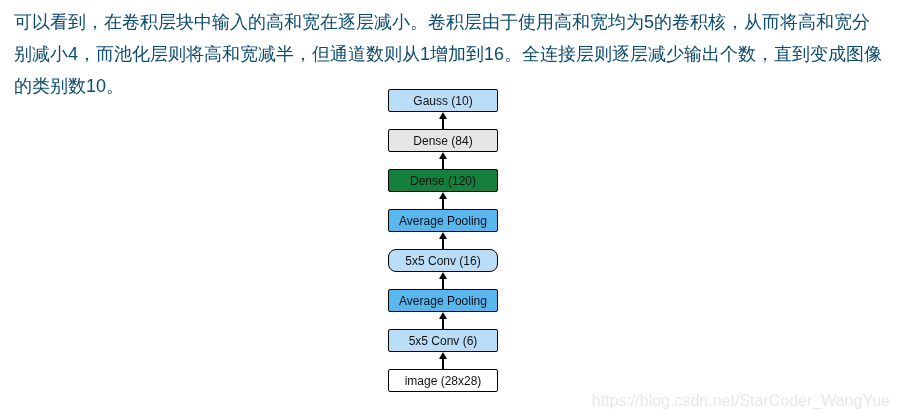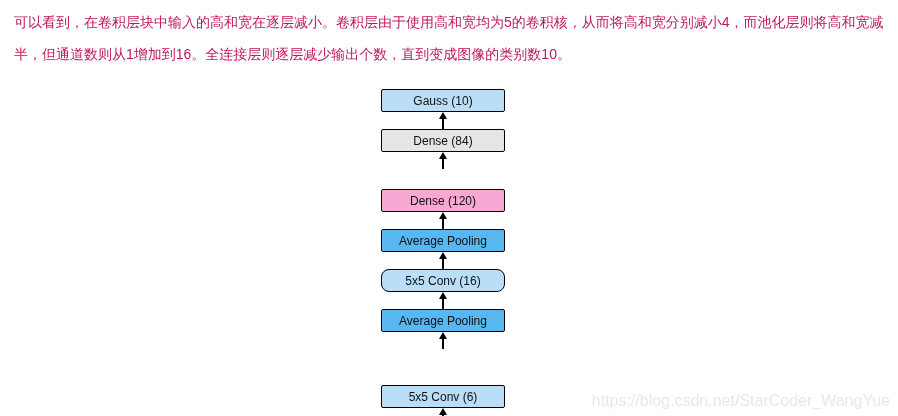--- a/index.html
+++ b/index.html
@@ -8,36 +8,36 @@
     position: relative;
     background: #ffffff;
     overflow: hidden;
     font-family: "Liberation Sans", "DejaVu Sans", sans-serif;
   }
   .paragraph {
     position: absolute;
     left: 14px; top: 6px;
     width: 870px;
     margin: 0;
-    font-size: 14px;
+    font-size: 18px;
     line-height: 32px;
-    color: #be185d;
+    color: #0c4a6e;
     text-align: left;
   }
   .diagram {
     position: absolute;
     left: 378px; top: 89px;
     width: 130px;
     display: flex;
     flex-direction: column;
     align-items: center;
   }
   .layer-box {
     box-sizing: border-box;
-    width: 124px; height: 23px;
+    width: 110px; height: 23px;
     border: 1.5px solid #000000;
     border-radius: 2px;
     display: flex;
     align-items: center;
     justify-content: center;
     font-size: 12px;
     color: #111111;
     flex: none;
   }
   .arrow {
@@ -78,21 +78,21 @@
       <div class="head"></div>
       <div class="stem"></div>
     </div>
     <div class="layer-box" style="background: #e5e5e5; border-color: rgb(0, 0, 0);">
       <span>Dense (84)</span>
     </div>
     <div class="arrow">
       <div class="head"></div>
       <div class="stem"></div>
     </div>
-    <div class="layer-box" style="background: #f9a8d4; border-color: rgb(0, 0, 0); margin-top: 20px;">
+    <div class="layer-box" style="background: #15803d; border-color: rgb(0, 0, 0);">
       <span>Dense (120)</span>
     </div>
     <div class="arrow">
       <div class="head"></div>
       <div class="stem"></div>
     </div>
     <div class="layer-box" style="background: rgb(89, 183, 240); border-color: rgb(0, 0, 0);">
       <span>Average Pooling</span>
     </div>
     <div class="arrow">
@@ -106,22 +106,25 @@
       <div class="head"></div>
       <div class="stem"></div>
     </div>
     <div class="layer-box" style="background: rgb(89, 183, 240); border-color: rgb(0, 0, 0);">
       <span>Average Pooling</span>
     </div>
     <div class="arrow">
       <div class="head"></div>
       <div class="stem"></div>
     </div>
-    <div class="layer-box" style="background: rgb(187, 222, 248); border-color: rgb(0, 0, 0); margin-top: 36px;">
+    <div class="layer-box" style="background: rgb(187, 222, 248); border-color: rgb(0, 0, 0);">
       <span>5x5 Conv (6)</span>
     </div>
     <div class="arrow">
       <div class="head"></div>
       <div class="stem"></div>
     </div>
+    <div class="layer-box" style="background: rgb(255, 255, 255); border-color: rgb(0, 0, 0);">
+      <span>image (28x28)</span>
+    </div>
   </div>
 
 <div class="watermark" style="color: rgb(232, 232, 232);">https://blog.csdn.net/StarCoder_WangYue</div>
 
 </body></html>

